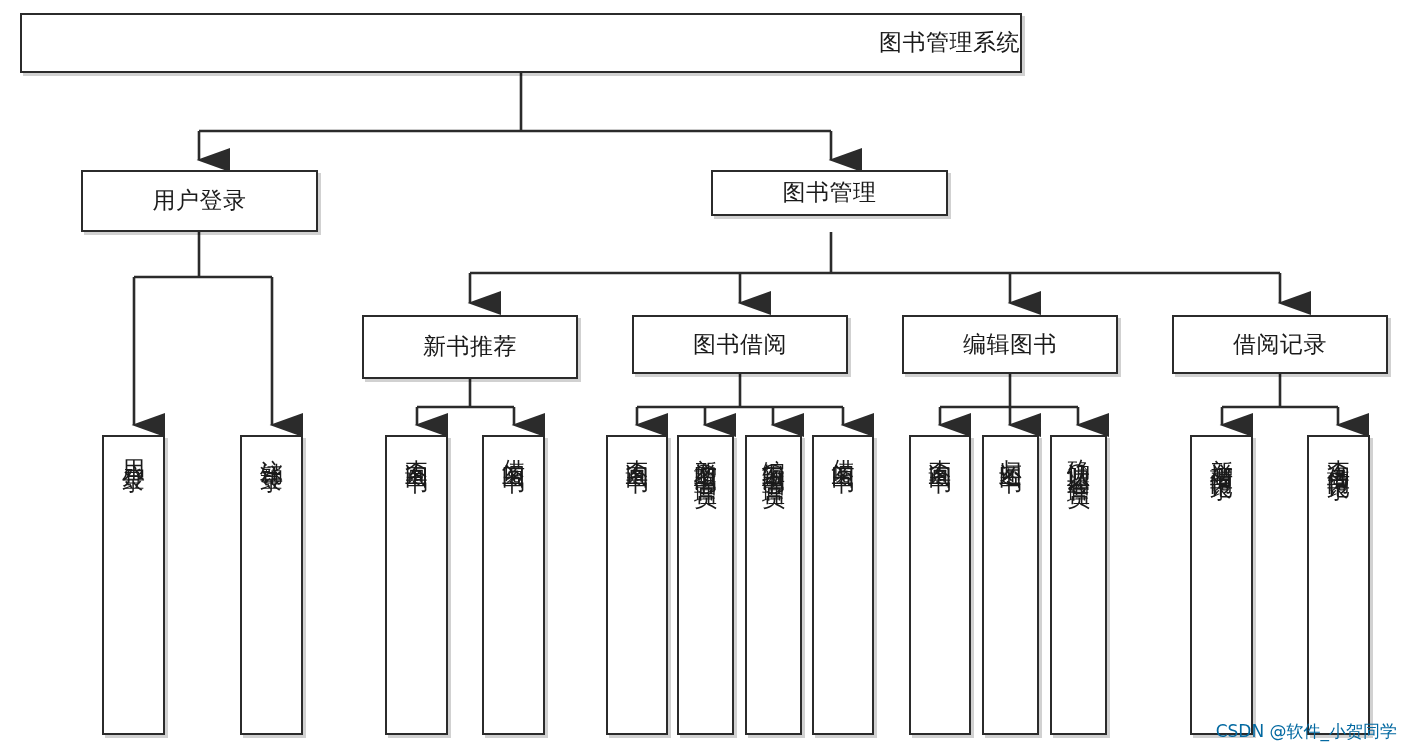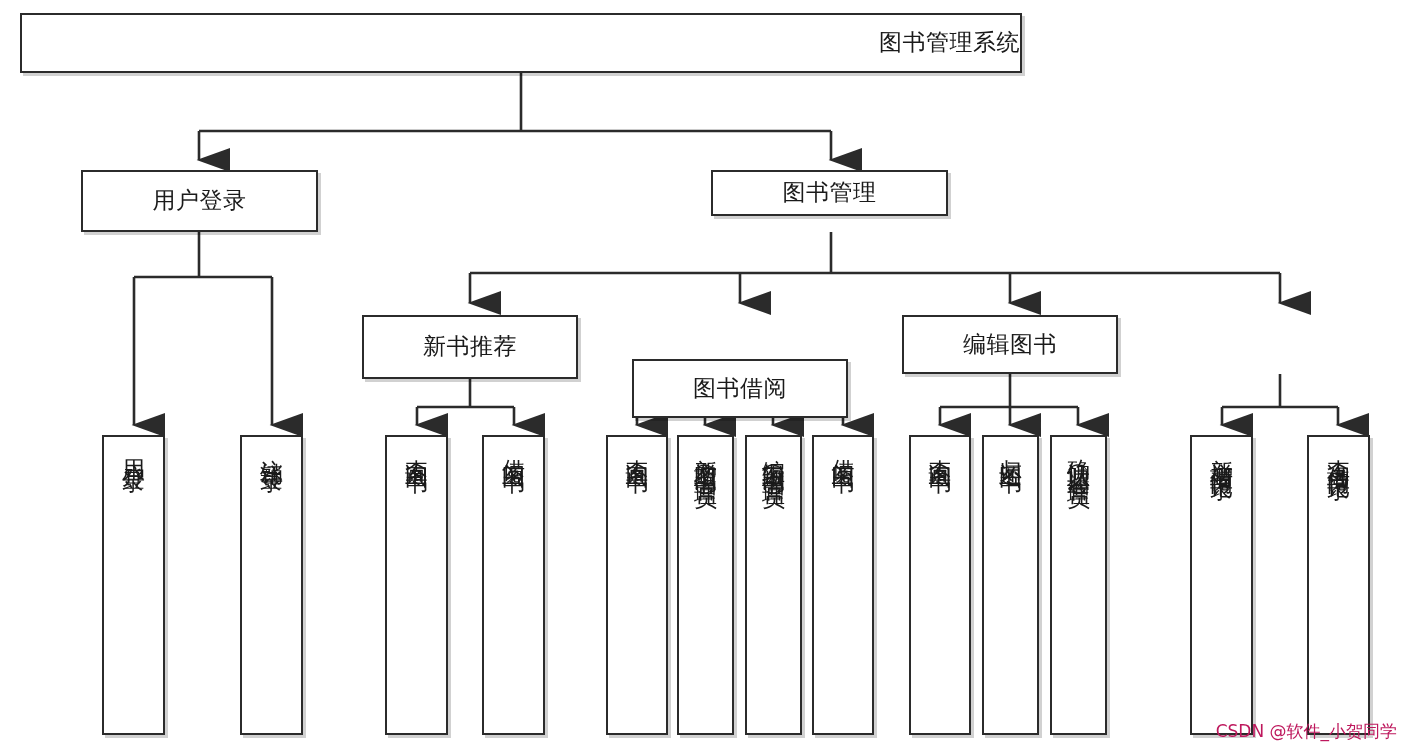--- a/index.html
+++ b/index.html
@@ -60,21 +60,21 @@
     font-size: 23px;
     line-height: 1.0;
     letter-spacing: 4px;
     white-space: nowrap;
   }
   .watermark {
     position: absolute;
     right: 8px;
     bottom: 4px;
     font-size: 17px;
-    color: #be185d;
+    color: #0369a1;
     white-space: nowrap;
     user-select: none;
   }
 </style>
 </head>
 <body>
 
 <div id="canvas">
 
   <svg class="edges" viewBox="0 0 1405 747">
@@ -137,28 +137,31 @@
   </div>
 
   <div class="node horizontal" style="left:711px; top:170px; width:237px; height:46px;">
     <span class="label">图书管理</span>
   </div>
 
   <div class="node horizontal" style="left:362px; top:315px; width:216px; height:64px;">
     <span class="label">新书推荐</span>
   </div>
 
-  <div class="node horizontal" style="left:632px; top:315px; width:216px; height:59px;margin-top:44px;">
+  <div class="node horizontal" style="left:632px; top:315px; width:216px; height:59px;">
     <span class="label">图书借阅</span>
   </div>
 
   <div class="node horizontal" style="left:902px; top:315px; width:216px; height:59px;">
     <span class="label">编辑图书</span>
   </div>
 
+  <div class="node horizontal" style="left:1172px; top:315px; width:216px; height:59px;">
+    <span class="label">借阅记录</span>
+  </div>
 
   <div class="node vertical" style="left:102px; top:435px; width:63px; height:300px;">
     <span class="label">用户登录</span>
   </div>
 
   <div class="node vertical" style="left:240px; top:435px; width:63px; height:300px;">
     <span class="label">注销登录</span>
   </div>
 
   <div class="node vertical" style="left:385px; top:435px; width:63px; height:300px;">

